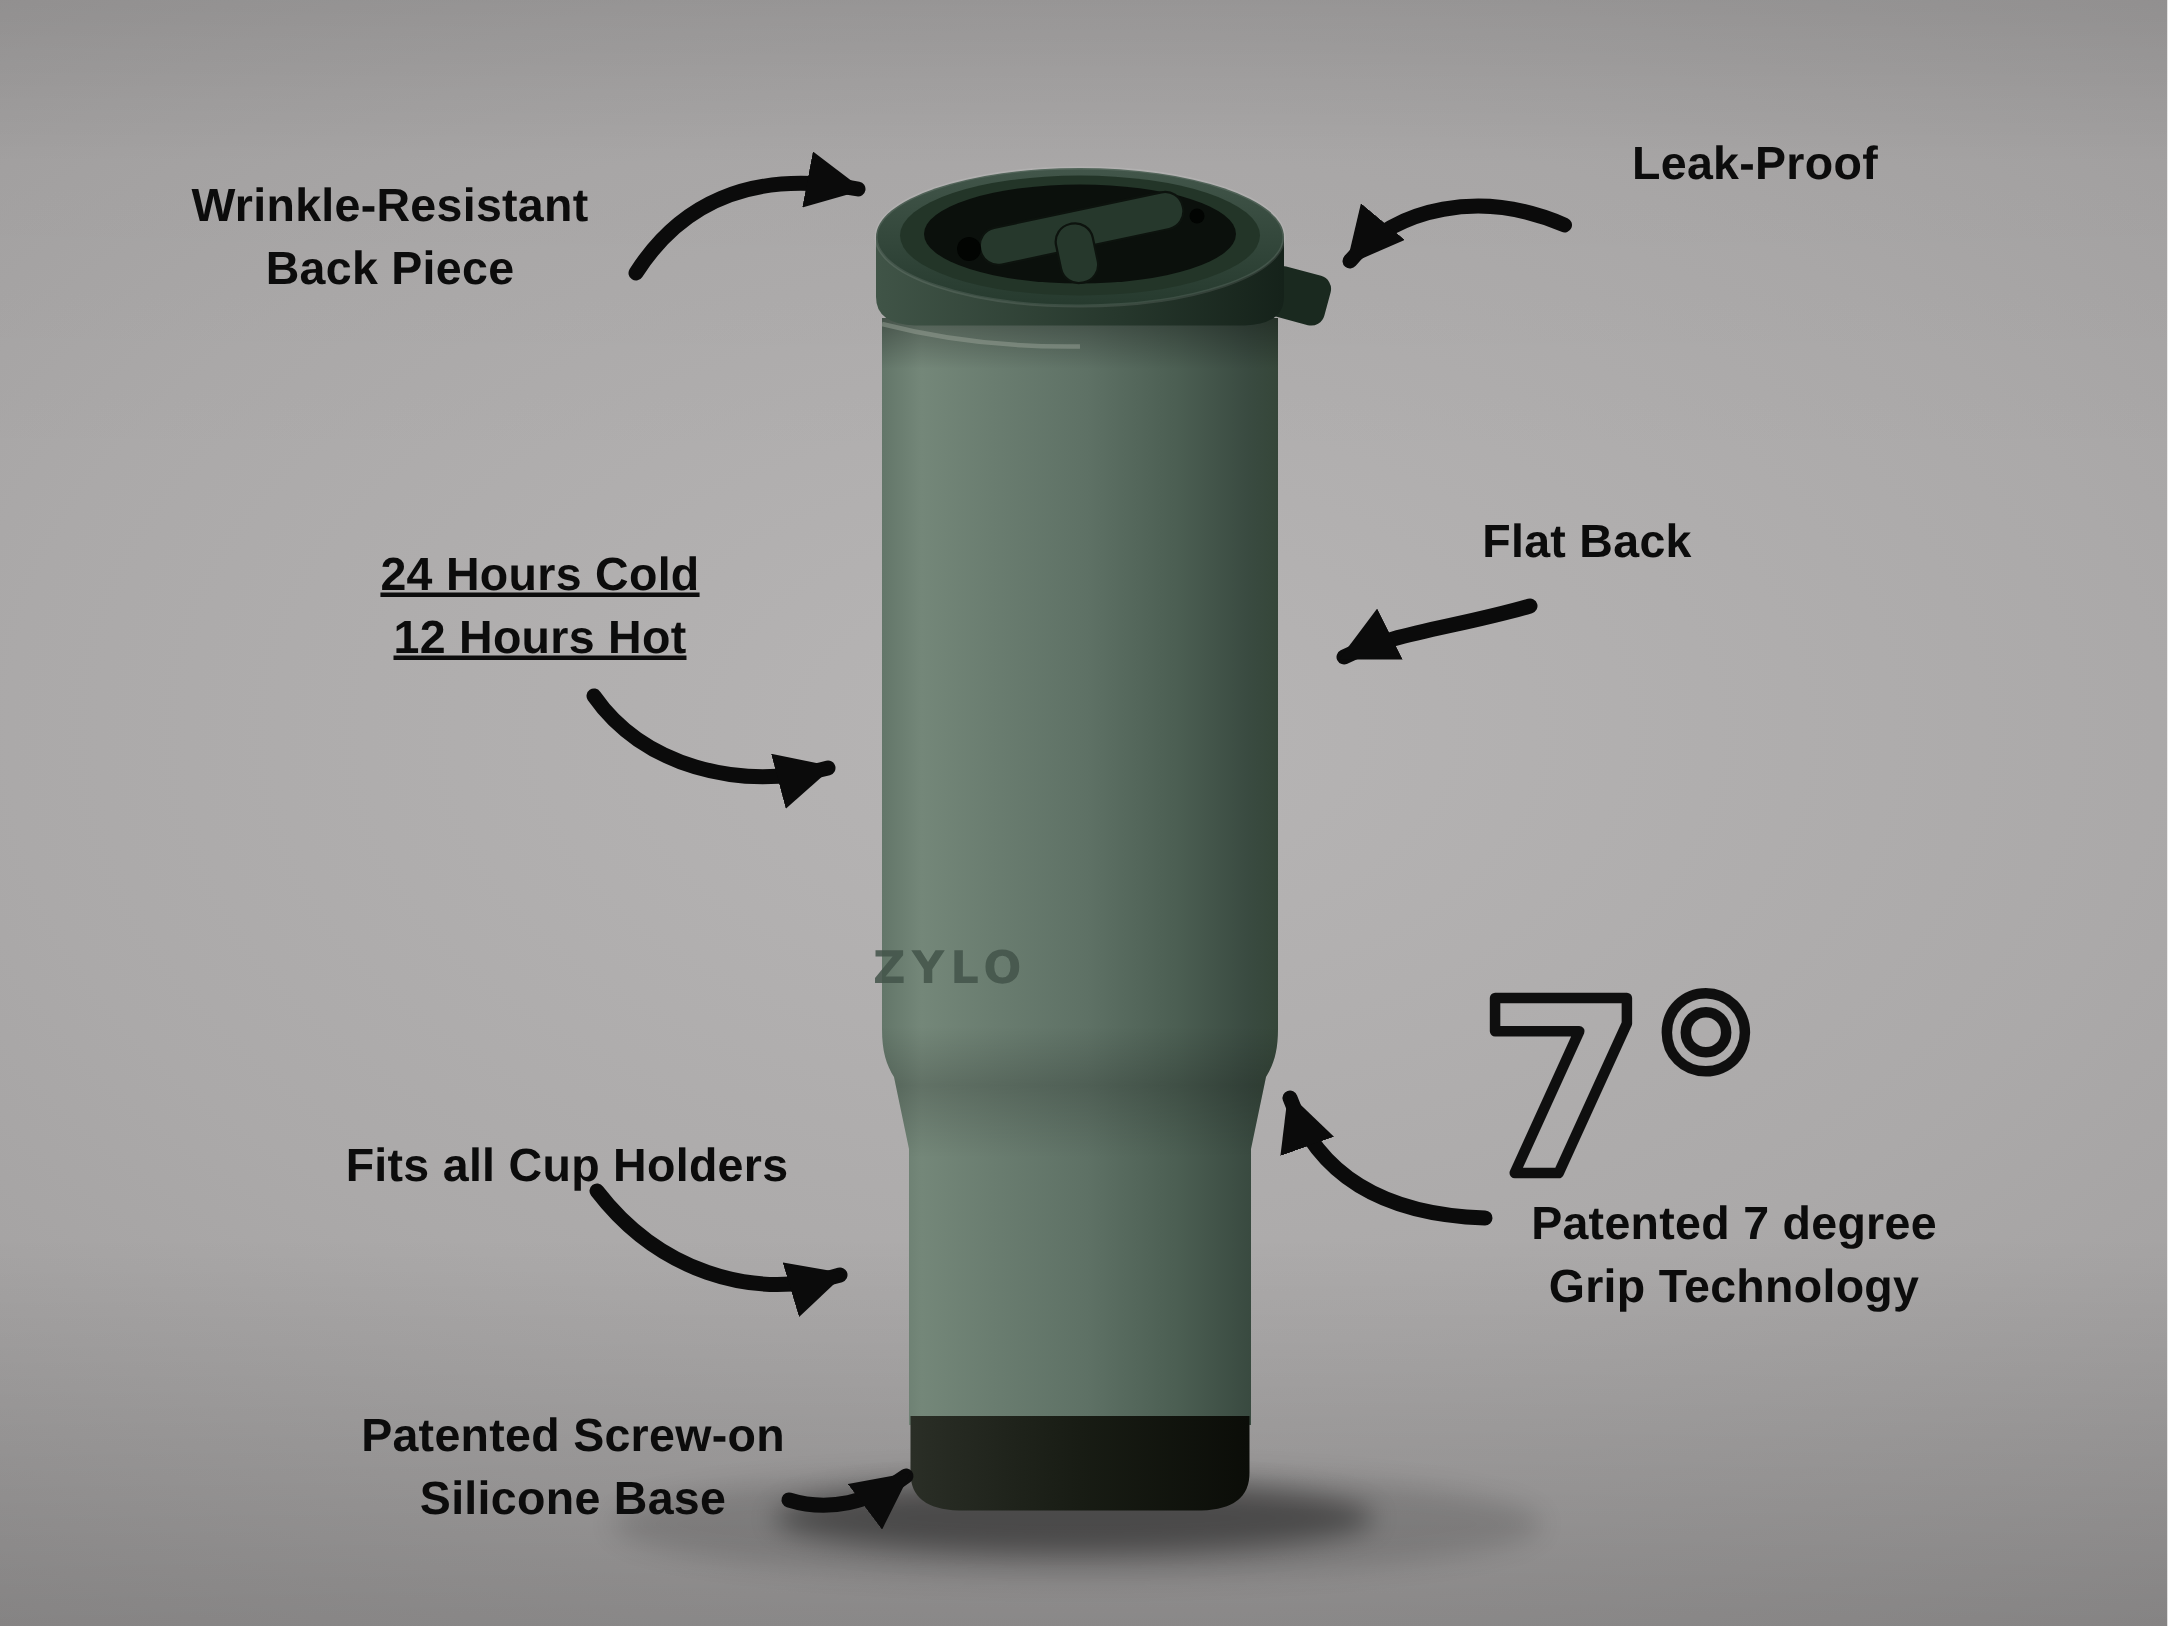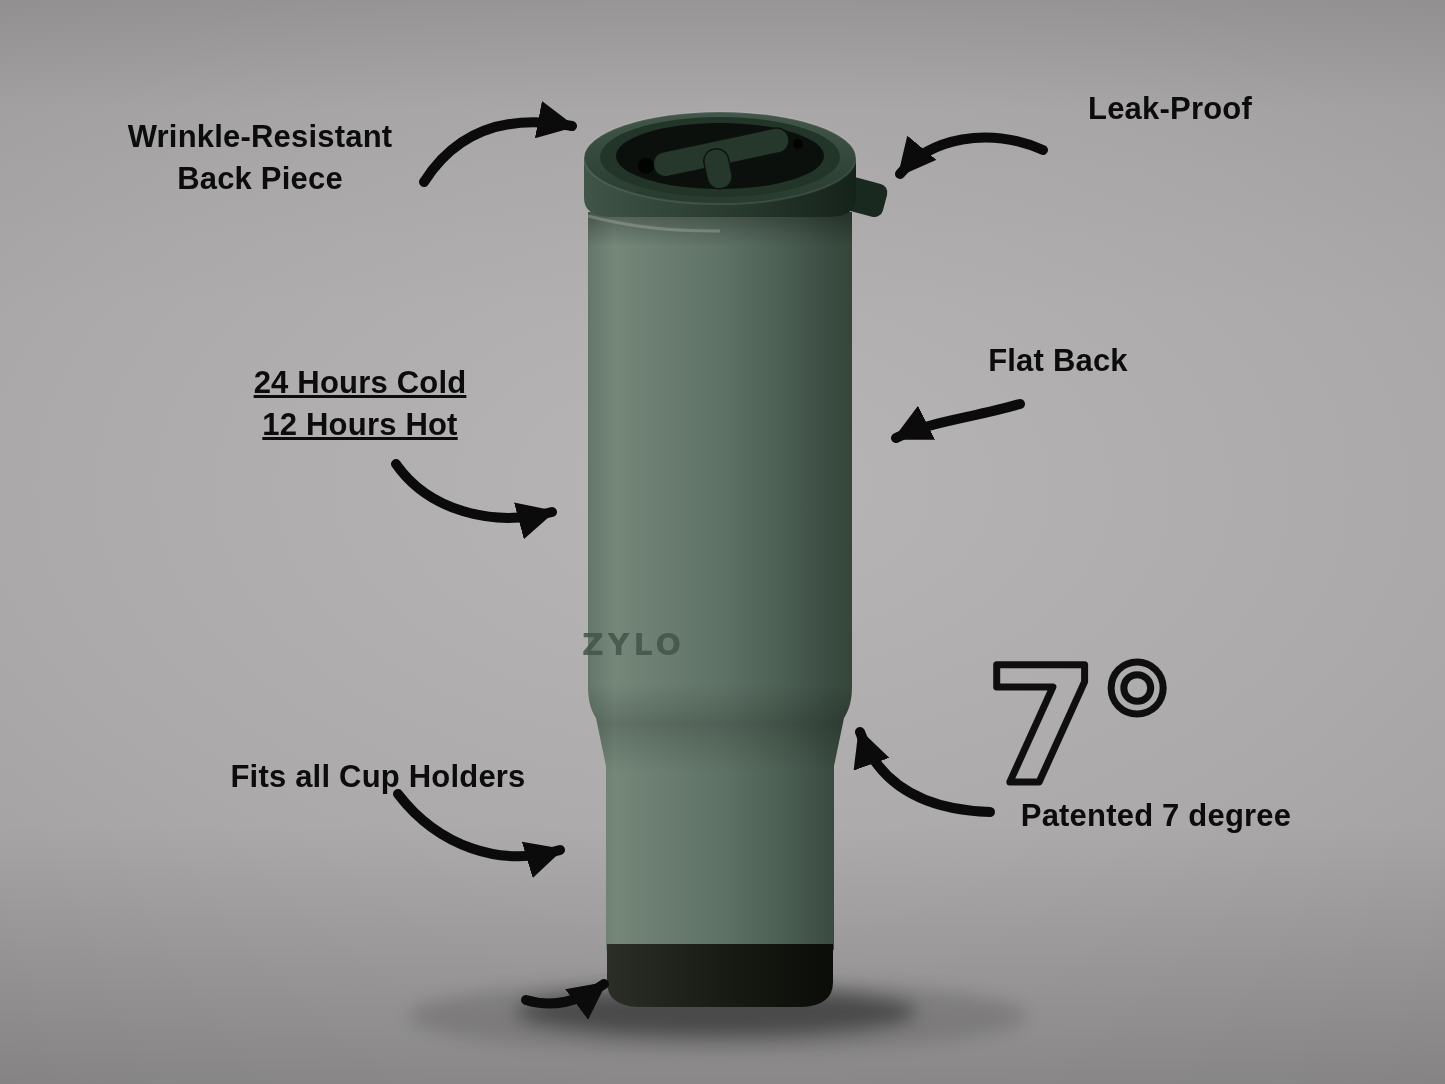--- a/index.html
+++ b/index.html
@@ -144,16 +144,21 @@
   <div class="label" style="left:158px;top:756px;width:440px;">
     <span>Fits all Cup Holders</span>
   </div>
 
   <svg class="badge-svg" viewBox="0 0 200 165" aria-hidden="true">
     <text class="badge-text" x="8" y="140" font-size="160">7°</text>
   </svg>
 
   <div class="label" style="left:986px;top:795px;width:340px;">
     <span>Patented 7 degree</span>
+    <span>Grip Technology</span>
   </div>
 
+  <div class="label" style="left:192px;top:936px;width:380px;">
+    <span>Patented Screw-on</span>
+    <span>Silicone Base</span>
+  </div>
 
 </div>
 
 </body></html>

